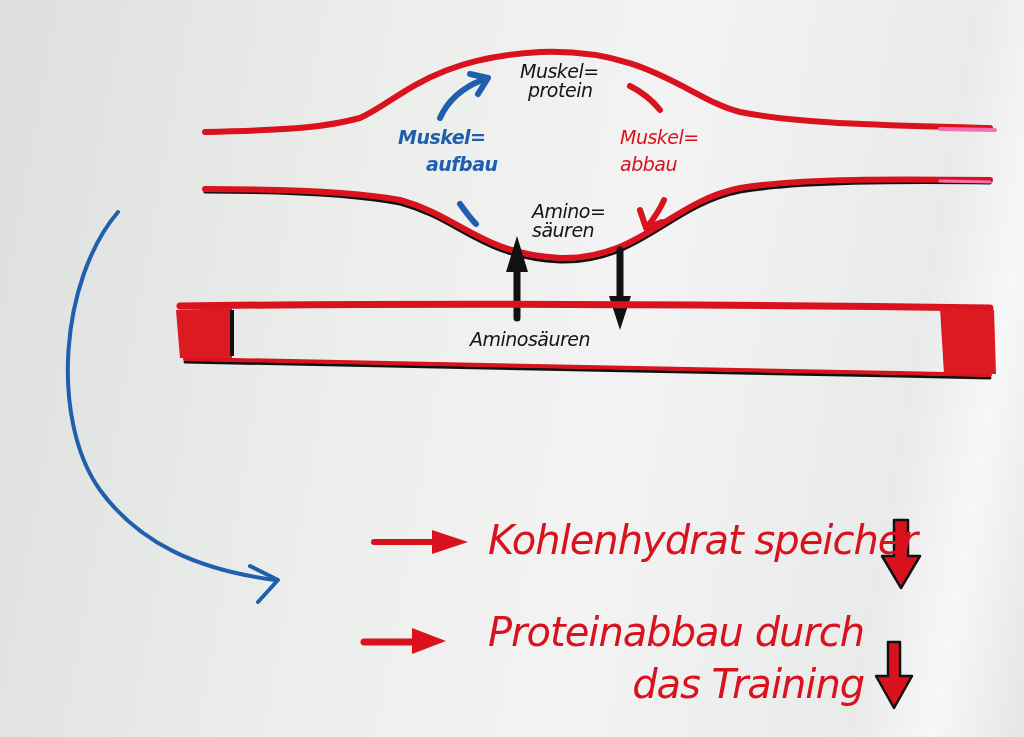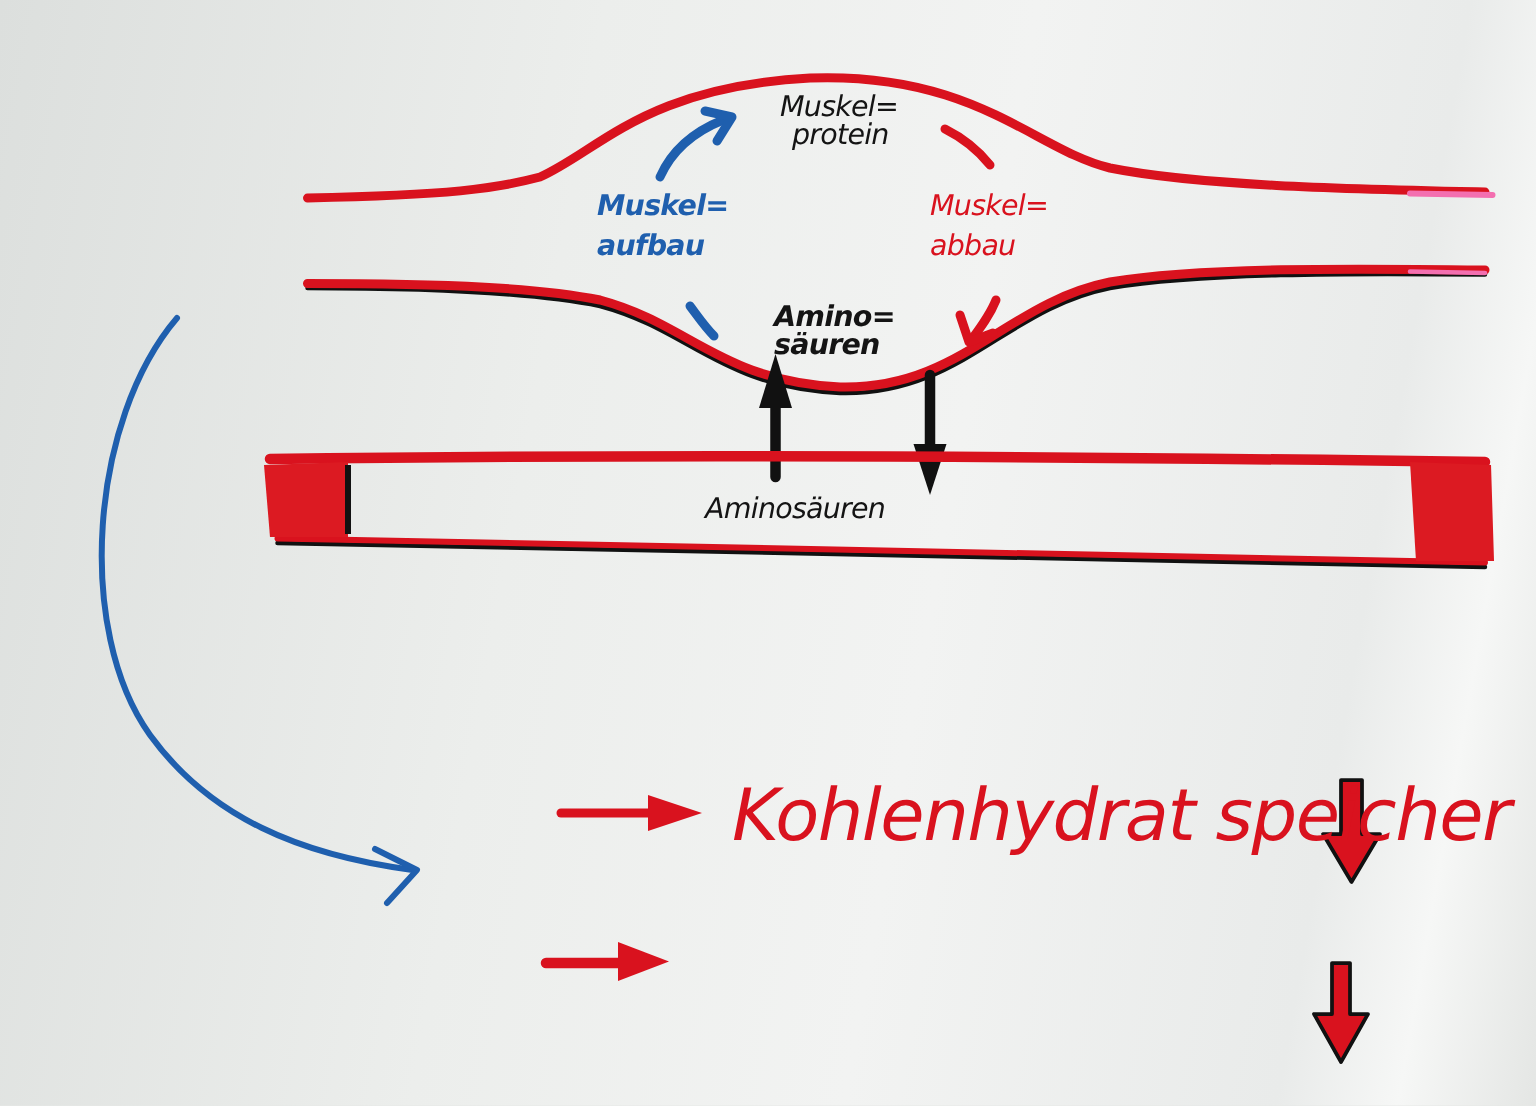--- a/index.html
+++ b/index.html
@@ -17,21 +17,21 @@
     position: absolute;
     font-family: "DejaVu Sans", sans-serif;
     line-height: 1.0;
     white-space: nowrap;
     transform-origin: left top;
   }
   .black { color: #141414; }
   .blue { color: #1f5fae; }
   .red { color: #d9121e; }
   .sm { font-size: 19px; font-style: italic; letter-spacing: -0.5px; }
-  .big { font-size: 48px; font-style: italic; letter-spacing: -1px; font-weight: normal; text-align: right; }
+  .big { font-size: 40px; font-style: italic; letter-spacing: -1px; font-weight: normal; text-align: right; }
 </style>
 </head>
 <body>
 
 <div class="board">
 
   <svg class="drawing" width="1024" height="737" viewBox="0 0 1024 737">
 
     <g>
       <path d="M205,132 C300,130 330,126 360,118 C400,100 430,58 540,52 C650,48 690,100 740,112 C800,124 900,126 990,128" fill="none" stroke="#d9121e" stroke-width="6" stroke-linecap="round"></path>
@@ -93,31 +93,35 @@
     </g>
   </svg>
 
   <div class="label black sm" style="left:520px; top:62px;">
     <div>Muskel=</div>
     <div style="margin-left:8px;">protein</div>
   </div>
 
   <div class="label blue sm" style="left:398px; top:128px; font-weight:bold;">
     <div>Muskel=</div>
-    <div style="margin-top:8px;">aufbau</div>
+    <div style="margin-top:8px;margin-left:28px;">aufbau</div>
   </div>
 
   <div class="label red sm" style="left:620px; top:128px;">
     <div>Muskel=</div>
     <div style="margin-top:8px; margin-left:0;">abbau</div>
   </div>
 
-  <div class="label black sm" style="left:516px; top:202px;font-weight:bold;">
+  <div class="label black sm" style="left:532px; top:202px;">
     <div>Amino=</div>
     <div style="margin-left:0;">säuren</div>
   </div>
 
   <div class="label black" style="left:470px; top:330px; font-size:19px; font-style:italic; letter-spacing:-0.5px;">Aminosäuren</div>
 
   <div class="label red big" style="left:488px; top:520px;">Kohlenhydrat speicher</div>
 
+  <div class="label red big" style="left:488px; top:612px;">
+    <div>Proteinabbau durch</div>
+    <div style="margin-top:12px;">das Training</div>
+  </div>
 
 </div>
 
 </body></html>

